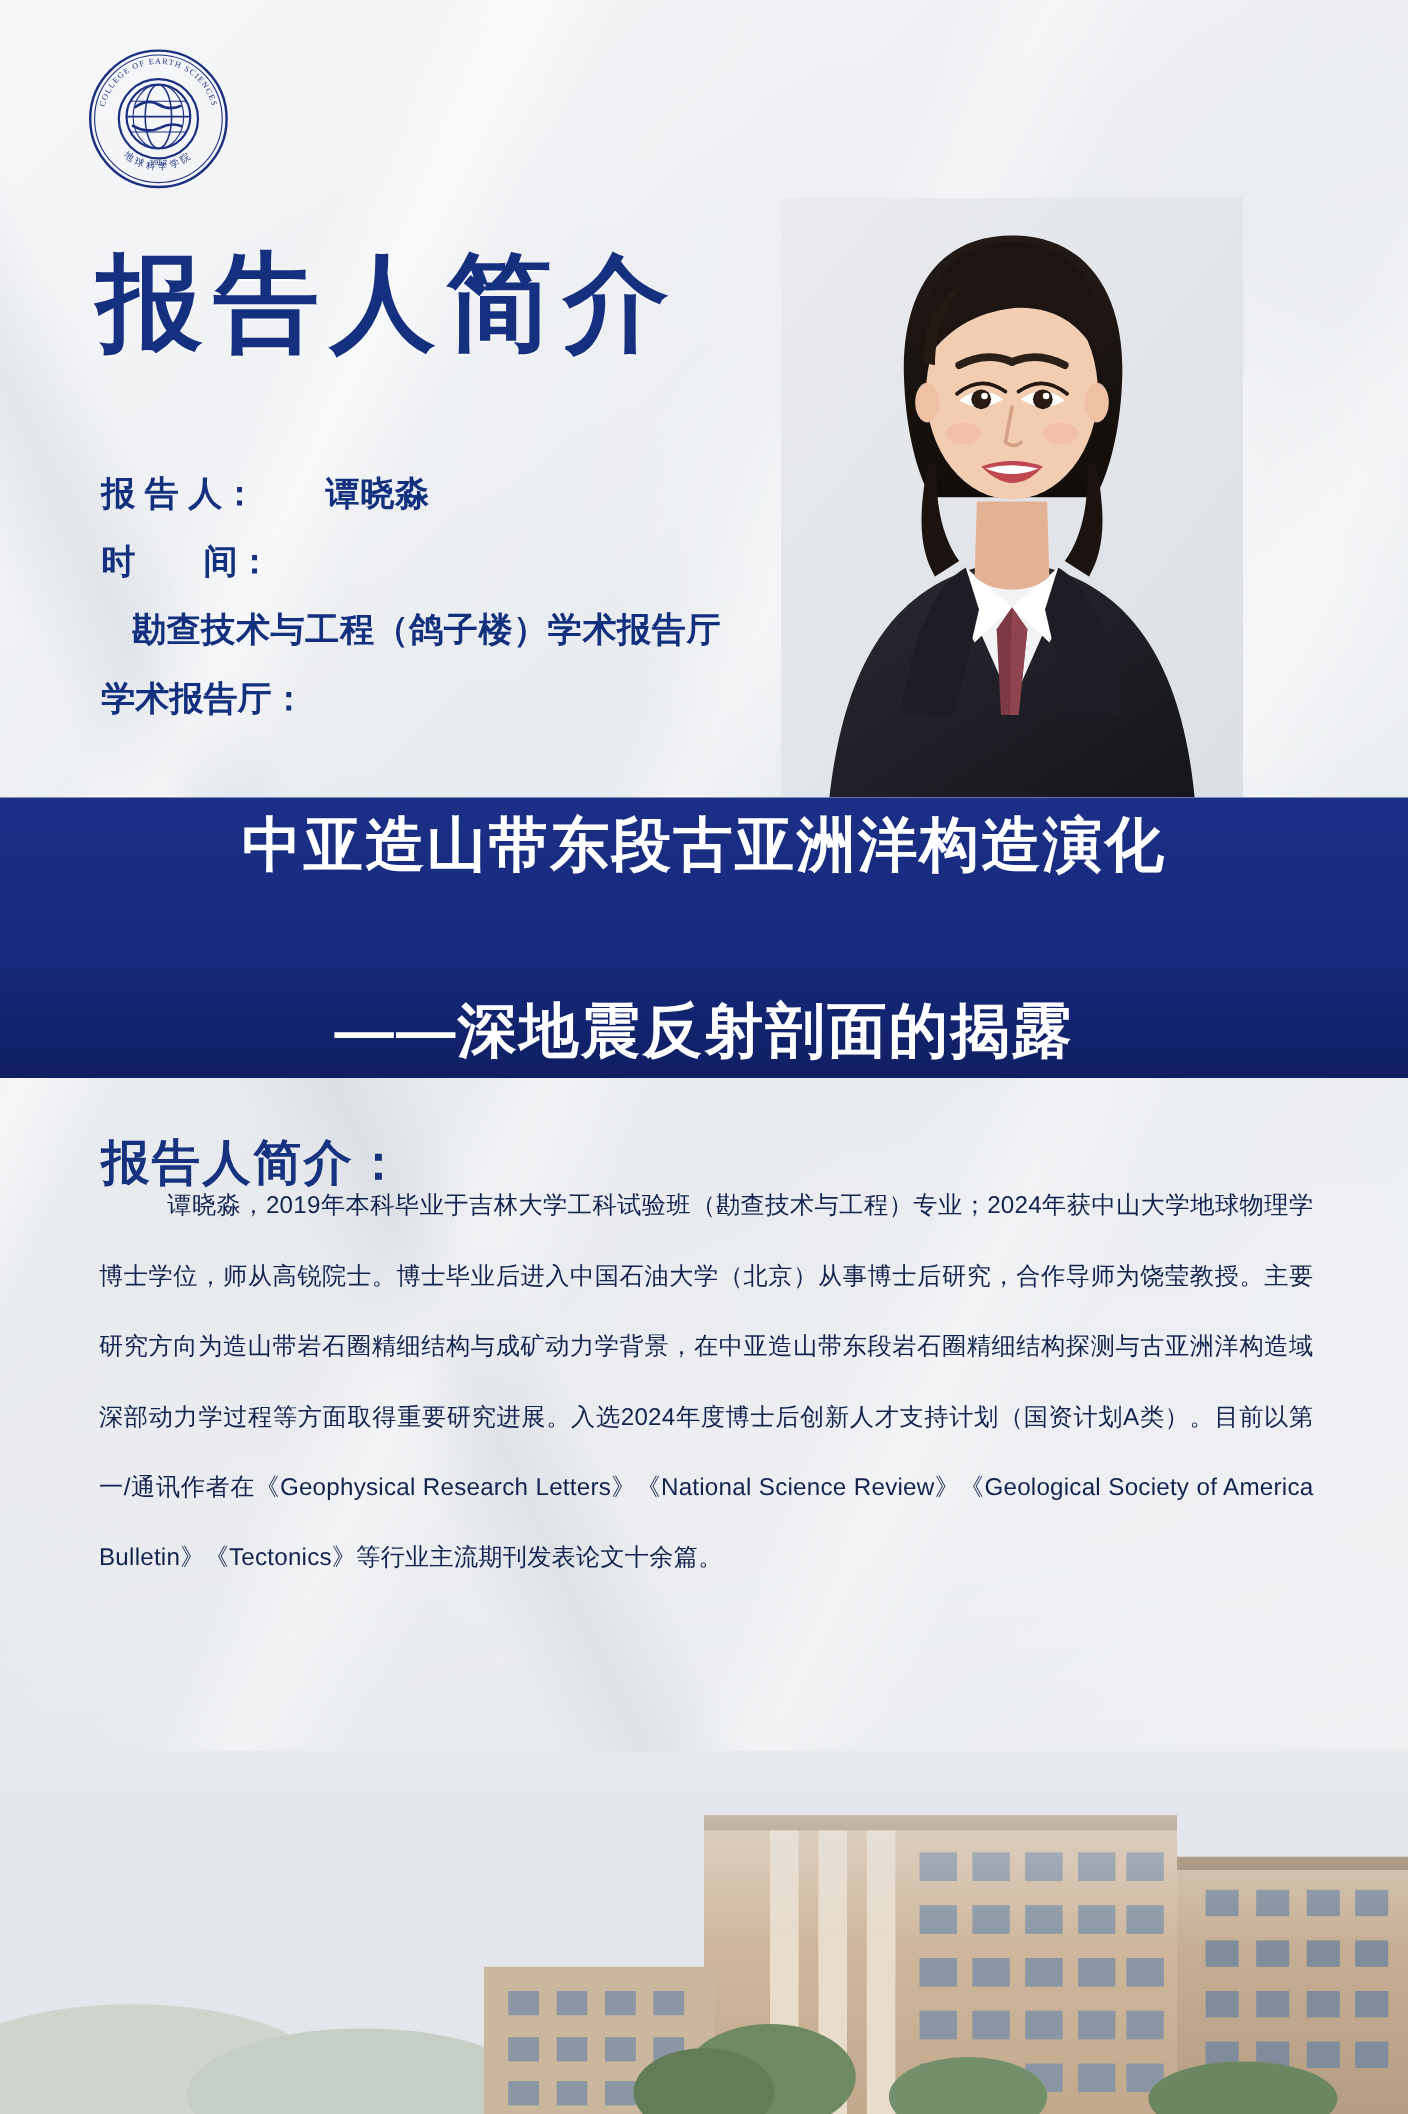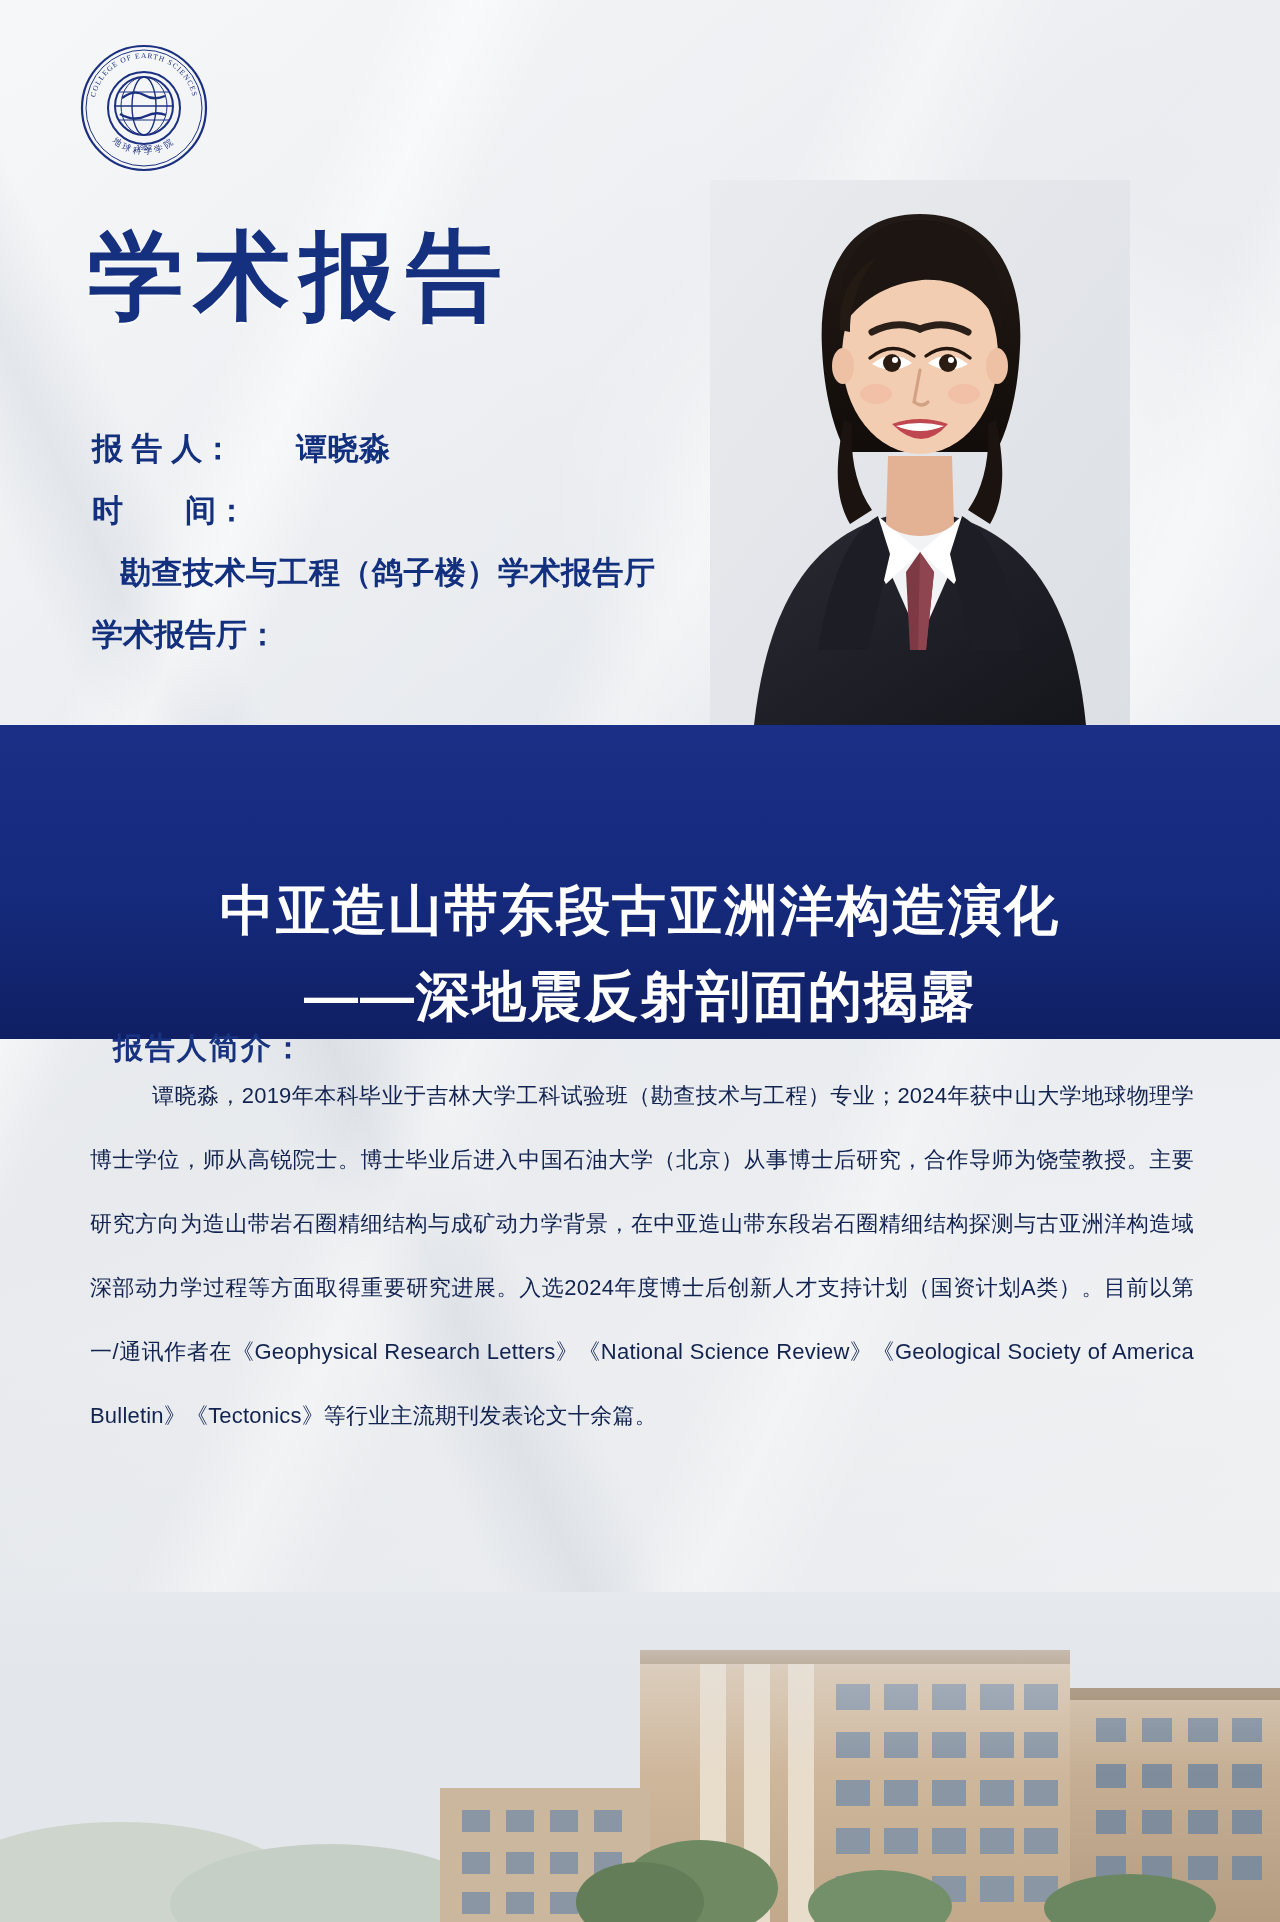--- a/index.html
+++ b/index.html
@@ -88,49 +88,48 @@
     letter-spacing: 0;
   }
   .meta-value { letter-spacing: 0.5px; margin-left: 28px; }
 
   
   .title-band {
     position: absolute;
     left: 0;
     top: 725px;
     width: 1280px;
-    height: 314px;
+    height: 255px;
     background: linear-gradient(180deg, #1b2f86 0%, #152a7c 55%, #101f63 100%);
     color: #ffffff;
     display: flex;
     flex-direction: column;
     align-items: center;
-    justify-content: flex-end;
+    justify-content: space-between;
     box-sizing: border-box;
     padding: 0 40px;
   }
   .title-line {
     font-size: 54px;
     font-weight: bold;
     letter-spacing: 2px;
     line-height: 86px;
     text-align: center;
     white-space: nowrap;
   }
 
   
   .bio-heading {
     position: absolute;
     left: 92px;
     top: 1028px;
-    font-size: 30px;
+    font-size: 44px;
     font-weight: bold;
     color: #17327f;
     letter-spacing: 2px;
-    margin-left: 21px;
   }
   .bio-body {
     position: absolute;
     left: 90px;
     top: 1064px;
     width: 1104px;
     font-size: 22px;
     line-height: 64px;
     color: #12234f;
     text-align: justify;
@@ -251,21 +250,21 @@
 
         <ellipse cx="166" cy="214" rx="16" ry="10" fill="#eeb69c" opacity="0.55"></ellipse>
         <ellipse cx="254" cy="214" rx="16" ry="10" fill="#eeb69c" opacity="0.55"></ellipse>
 
         <path d="M 134,240 C 124,290 126,320 140,344 L 162,330 C 146,308 140,276 142,244 Z" fill="#1a1310"></path>
         <path d="M 286,240 C 296,290 294,320 280,344 L 258,330 C 274,308 280,276 278,244 Z" fill="#1a1310"></path>
       </g>
     </svg>
   </div>
 
-  <div class="headline">学术报告</div>
+  <div class="headline">报告人简介</div>
 
   <div class="meta">
     <div class="meta-row">
       <span class="meta-label">报 告 人：</span>
       <span class="meta-value">谭晓淼</span>
     </div>
     <div class="meta-row">
       <span class="meta-label">时　　间：</span>
     </div>
     <div class="meta-row">

